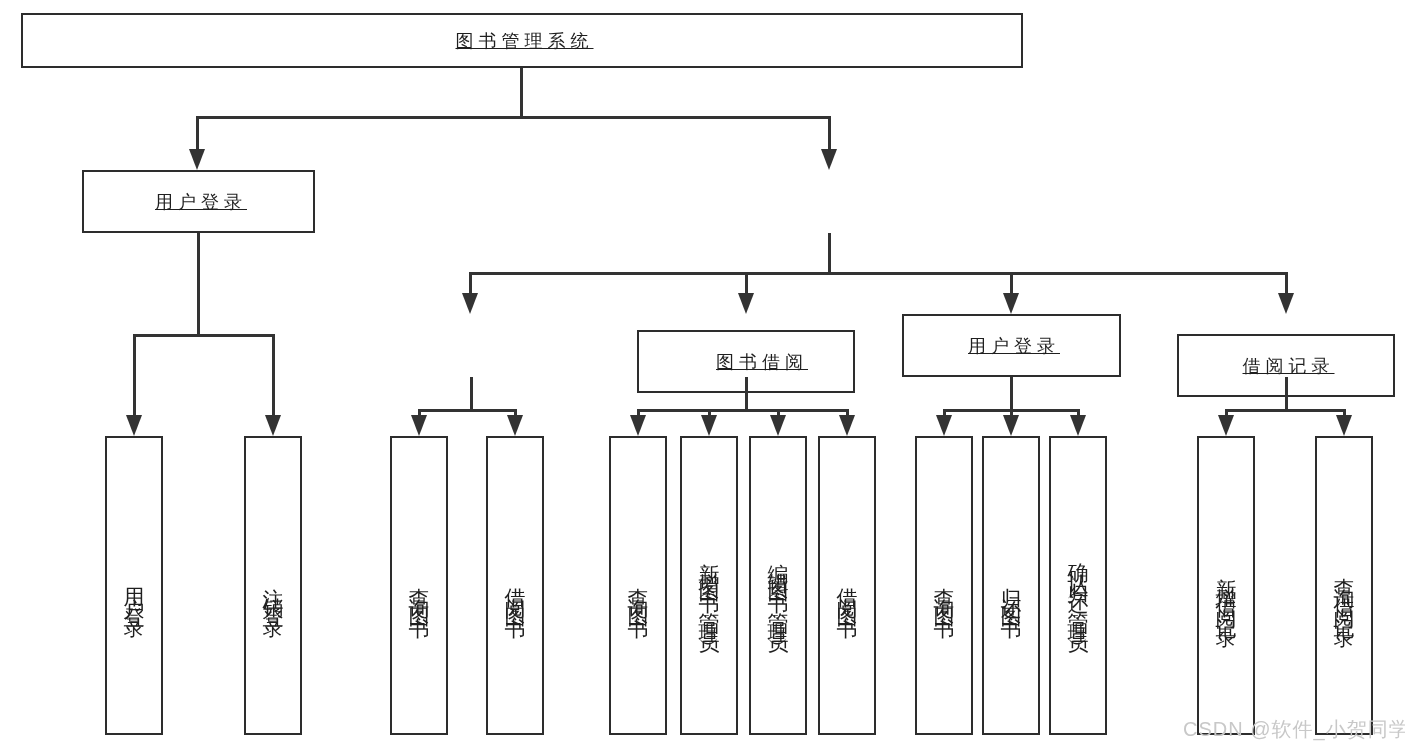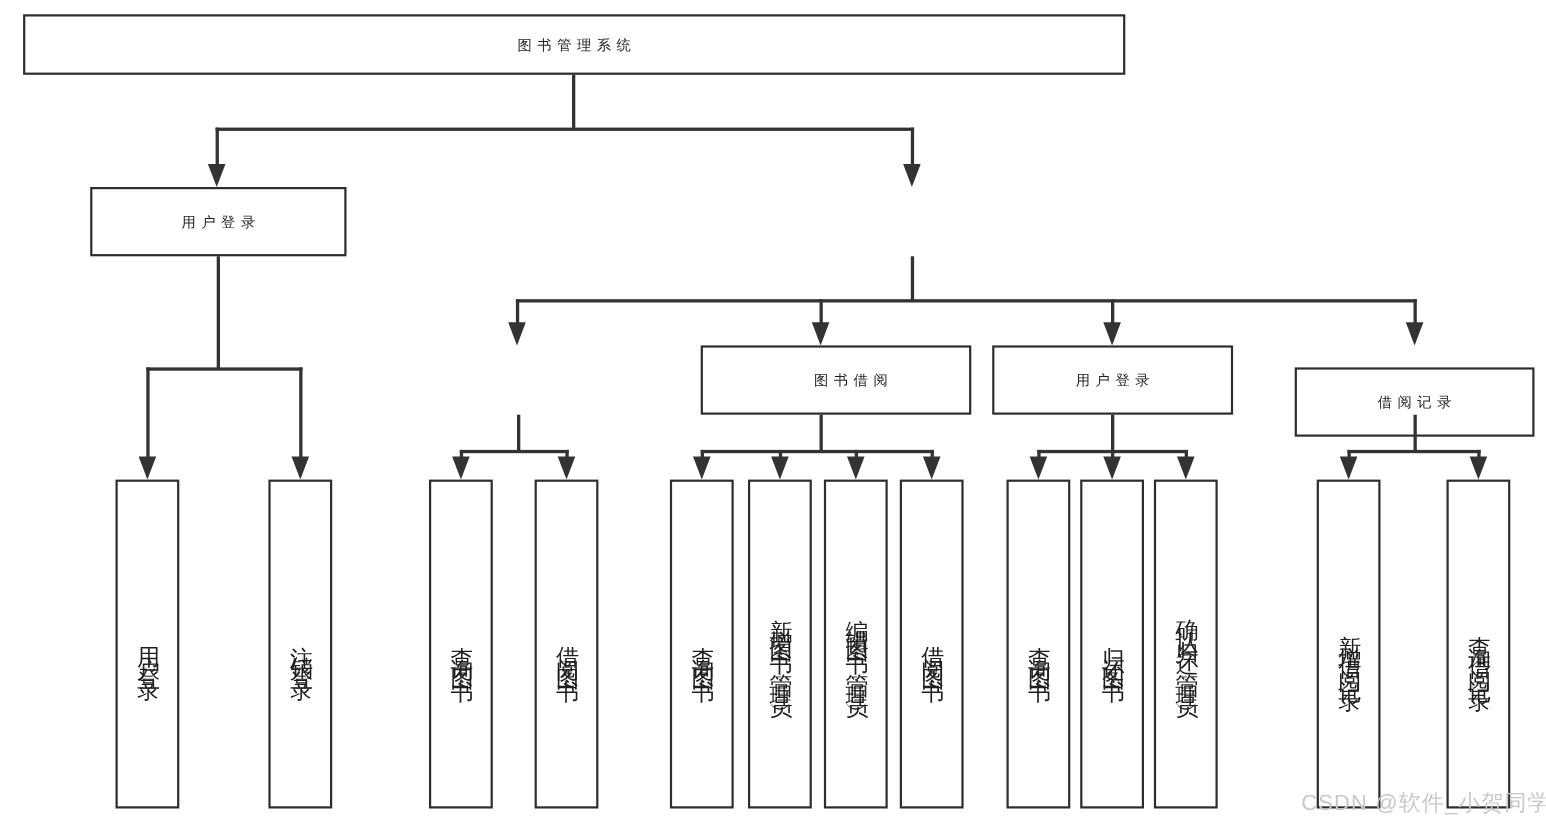--- a/index.html
+++ b/index.html
@@ -15,24 +15,25 @@
     position: absolute;
     box-sizing: border-box;
     background: #ffffff;
     border: 2px solid #2d2d2d;
     display: flex;
     align-items: center;
     justify-content: center;
     color: #1f1f1f;
   }
   .box-h {
-    font-size: 13px;
+    font-size: 18px;
     letter-spacing: 5px;
     padding-left: 5px;
     white-space: nowrap;
+    text-decoration: underline;
   }
   .box-v span {
     writing-mode: vertical-rl;
     text-orientation: mixed;
     font-size: 21px;
     line-height: 1.15;
     letter-spacing: 10px;
     padding-top: 10px;
     color: #1f1f1f;
   }
@@ -80,21 +81,21 @@
   <div class="hline" style="left:468.5px; top:272px; width:819px;"></div>
   <div class="vline" style="left:468.5px; top:272px; height:23px;"></div>
   <div class="arr" style="left:462px; top:293px;"></div>
   <div class="vline" style="left:744.5px; top:272px; height:23px;"></div>
   <div class="arr" style="left:738px; top:293px;"></div>
   <div class="vline" style="left:1009.5px; top:272px; height:23px;"></div>
   <div class="arr" style="left:1003px; top:293px;"></div>
   <div class="vline" style="left:1284.5px; top:272px; height:23px;"></div>
   <div class="arr" style="left:1278px; top:293px;"></div>
 
-  <div class="box box-h" style="left:637px; top:314px; width:246px; height:63px;padding-left:32px;">图书借阅</div>
+  <div class="box box-h" style="left:637px; top:330px; width:218px; height:63px;padding-left:32px;">图书借阅</div>
   <div class="box box-h" style="left:902px; top:314px; width:219px; height:63px;">用户登录</div>
   <div class="box box-h" style="left:1177px; top:314px; width:218px; height:63px;margin-top:20px;">借阅记录</div>
 
   <div class="vline" style="left:469.5px; top:377px; height:34px;"></div>
   <div class="hline" style="left:417.5px; top:409px; width:99px;"></div>
   <div class="vline" style="left:417.5px; top:409px; height:8px;"></div>
   <div class="arr" style="left:411px; top:415px;"></div>
   <div class="vline" style="left:513.5px; top:409px; height:8px;"></div>
   <div class="arr" style="left:507px; top:415px;"></div>
 

